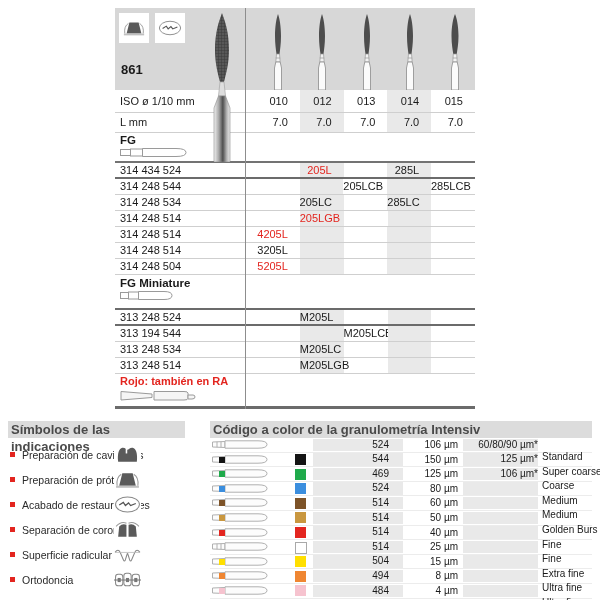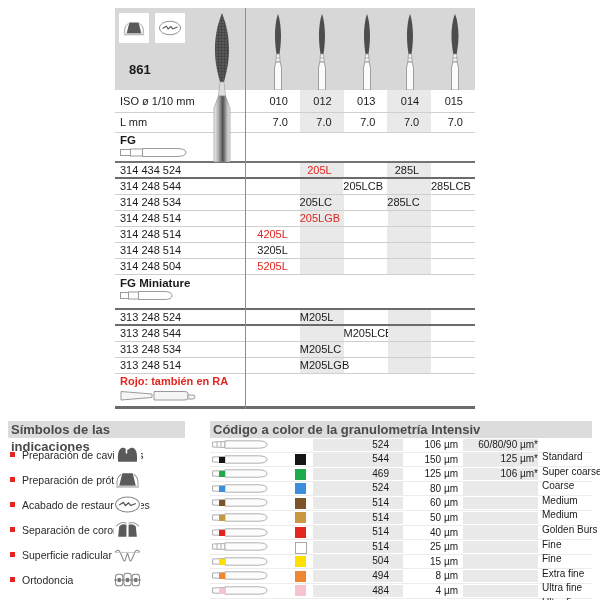--- a/index.html
+++ b/index.html
@@ -2,21 +2,21 @@
 <html><head>
 <meta charset="utf-8">
 <style>
   html,body{margin:0;padding:0;background:#fff;}
   .page{position:relative;width:600px;height:600px;background:#fff;overflow:hidden;
         font-family:"Liberation Sans",sans-serif;color:#1a1a1a;}
   
   .catalog{position:absolute;left:115px;top:8px;width:360px;}
   .header-band{position:relative;width:360px;height:82px;background:#d7d7d7;}
   .icon-box{position:absolute;top:5px;width:30px;height:30px;background:#fff;display:flex;align-items:center;justify-content:center;}
-  .model{position:absolute;left:14px;top:54px;font-size:13px;font-weight:bold;}
+  .model{position:absolute;left:6px;top:54px;font-size:13px;font-weight:bold;}
   .sbur{position:absolute;top:4px;width:16px;height:78px;}
   .bigbur{position:absolute;left:92px;top:4px;width:30px;height:150px;z-index:3;}
   .vdiv{position:absolute;left:130px;top:0;width:1px;height:401px;background:#8d8d8d;z-index:2;}
   .trow{position:relative;display:flex;font-size:11px;}
   .rlabel{width:142px;padding-left:5px;box-sizing:border-box;position:relative;}
   .cell{width:44px;box-sizing:border-box;text-align:right;padding-right:12px;white-space:nowrap;}
   .cell.sh{background:#e9e9e9;}
   .iso-row{height:22px;line-height:22px;border-bottom:1px solid #cfcfcf;}
   .l-row{height:19px;line-height:19px;border-bottom:1px solid #cfcfcf;}
   .sec-row{height:28px;border-bottom:2px solid #737373;}
@@ -239,21 +239,21 @@
 
     <div class="trow first-row">
       <div class="rlabel">313 248 524</div>
       <div class="cell"></div>
       <div class="cell sh">M205L</div>
       <div class="cell"></div>
       <div class="cell sh"></div>
       <div class="cell"></div>
     </div>
     <div class="trow data-row">
-      <div class="rlabel">313 248 544</div>
+      <div class="rlabel">313 194 544</div>
       <div class="cell"></div>
       <div class="cell sh"></div>
       <div class="cell">M205LCB</div>
       <div class="cell sh"></div>
       <div class="cell"></div>
     </div>
     <div class="trow data-row">
       <div class="rlabel">313 248 534</div>
       <div class="cell"></div>
       <div class="cell sh">M205LC</div>

